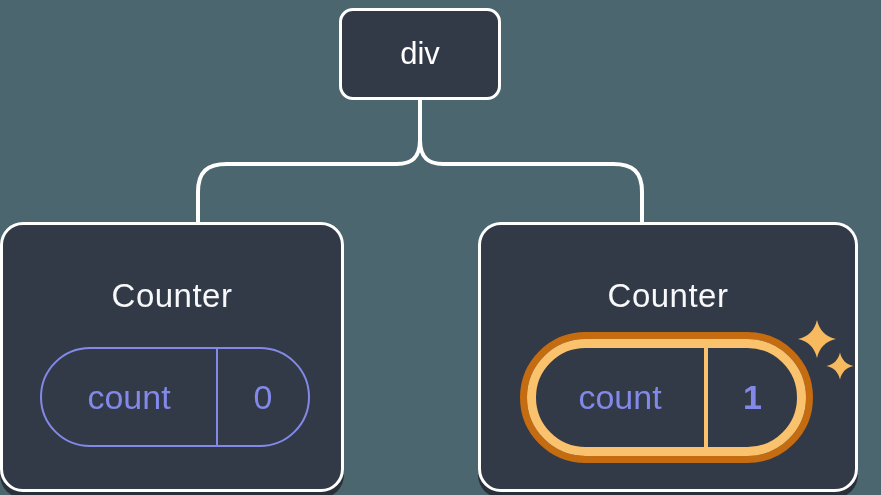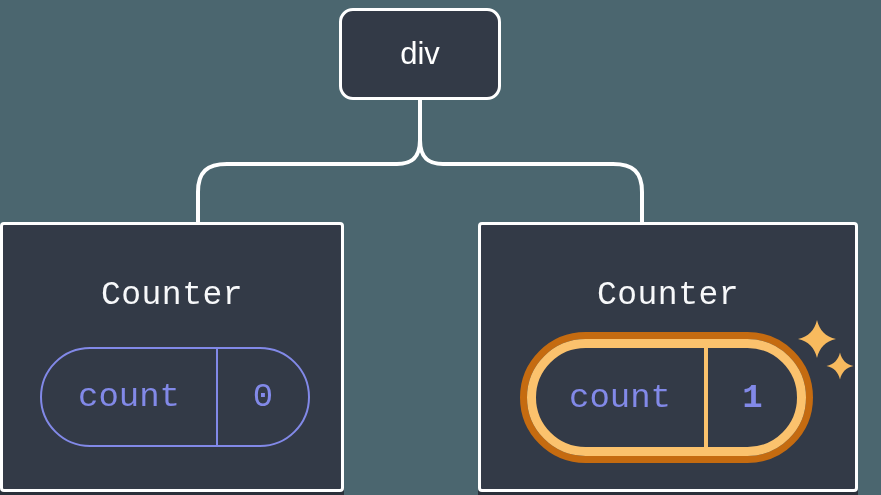--- a/index.html
+++ b/index.html
@@ -25,23 +25,22 @@
   .node-root{
     position:absolute;left:339px;top:8px;width:162px;height:92px;
     box-sizing:border-box;background:var(--card-fill);
     border:3px solid var(--card-border);border-radius:14px;
     display:flex;align-items:center;justify-content:center;
     color:#ffffff;font-size:31px;font-weight:500;
   }
   .card{
     position:absolute;top:222px;height:270px;box-sizing:border-box;
     background:var(--card-fill);
-    border:3px solid var(--card-border);border-radius:4px;
+    border:3px solid var(--card-border);border-radius:23px;
     box-shadow:0 6px 0 var(--card-shadow);
-    font-family:Liberation Mono, monospace;
   }
   .card-left{left:0;width:344px;}
   .card-right{left:478px;width:380px;}
   .card-title{
     position:absolute;top:52px;left:0;width:100%;text-align:center;
     color:var(--title-color);font-size:33px;font-weight:500;letter-spacing:0.5px;
   }
   .pill{
     position:absolute;left:37px;top:122px;width:270px;height:100px;
     box-sizing:border-box;border:2px solid var(--state-purple);border-radius:52px;

